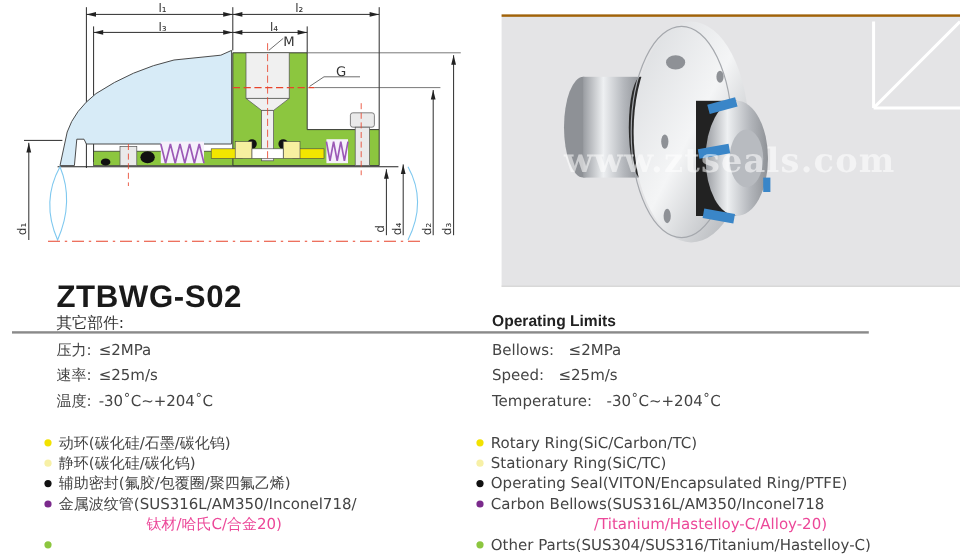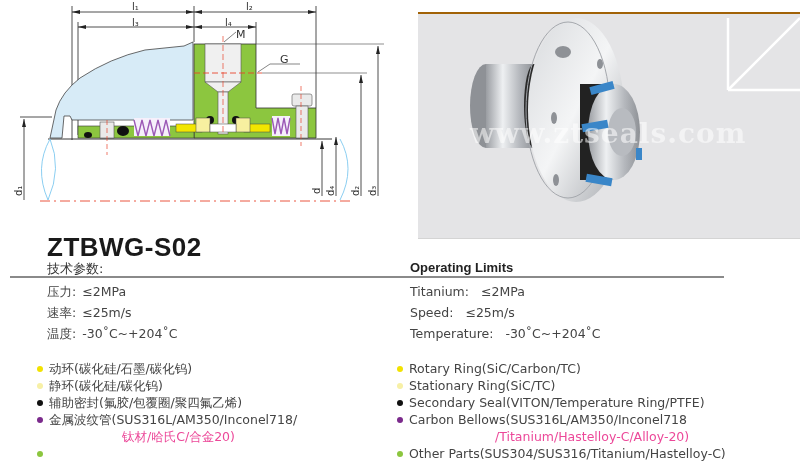--- a/index.html
+++ b/index.html
@@ -154,36 +154,36 @@
 
     <rect x="172" y="70" width="24" height="8" fill="#3a86c8" transform="rotate(-15 184 74)"></rect>
     <rect x="164" y="108" width="26" height="8" fill="#3a86c8" transform="rotate(-10 177 112)"></rect>
     <rect x="168" y="162" width="26" height="8" fill="#3a86c8" transform="rotate(10 181 166)"></rect>
     <rect x="218" y="134" width="6" height="12" fill="#3a86c8"></rect>
   </svg>
   <div class="watermark">www.ztseals.com</div>
 </div>
 
 <div class="model-title">ZTBWG-S02</div>
-<div class="cn-heading">技术参数:</div>
+<div class="cn-heading">其它部件:</div>
 <div class="en-heading">Operating Limits</div>
 <div class="rule"></div>
 
 <div class="spec" style="left:47px;top:284px;">
   <span class="lbl">压力:</span><span class="val">≤2MPa</span>
 </div>
 <div class="spec" style="left:47px;top:305px;">
   <span class="lbl">速率:</span><span class="val">≤25m/s</span>
 </div>
 <div class="spec" style="left:47px;top:326px;">
   <span class="lbl">温度:</span><span class="val">-30˚C~+204˚C</span>
 </div>
 
 <div class="spec" style="left:410px;top:284px;">
-  <span class="lbl">Titanium:</span><span class="val" style="margin-left:12px">≤2MPa</span>
+  <span class="lbl">Bellows:</span><span class="val" style="margin-left:12px">≤2MPa</span>
 </div>
 <div class="spec" style="left:410px;top:305px;">
   <span class="lbl">Speed:</span><span class="val" style="margin-left:12px">≤25m/s</span>
 </div>
 <div class="spec" style="left:410px;top:326px;">
   <span class="lbl">Temperature:</span><span class="val" style="margin-left:12px">-30˚C~+204˚C</span>
 </div>
 
 <div class="mat" style="left:37px;top:361px;">
   <span class="dot" style="background:#f2e200"></span><span>动环(碳化硅/石墨/碳化钨)</span>
@@ -202,21 +202,21 @@
   <span class="dot" style="background:#8cc63f"></span>
 </div>
 
 <div class="mat" style="left:397px;top:361px;">
   <span class="dot" style="background:#f2e200"></span><span>Rotary  Ring(SiC/Carbon/TC)</span>
 </div>
 <div class="mat" style="left:397px;top:378px;">
   <span class="dot" style="background:#f7f0a6"></span><span>Stationary  Ring(SiC/TC)</span>
 </div>
 <div class="mat" style="left:397px;top:395px;">
-  <span class="dot" style="background:#111111"></span><span>Secondary  Seal(VITON/Temperature Ring/PTFE)</span>
+  <span class="dot" style="background:#111111"></span><span>Operating  Seal(VITON/Encapsulated Ring/PTFE)</span>
 </div>
 <div class="mat" style="left:397px;top:412px;">
   <span class="dot" style="background:#7b2a8c"></span><span>Carbon  Bellows(SUS316L/AM350/Inconel718</span>
 </div>
 <div class="cont" style="left:495px;top:429px;">/Titanium/Hastelloy-C/Alloy-20)</div>
 <div class="mat" style="left:397px;top:446px;text-align:center;">
   <span class="dot" style="background:#8cc63f"></span><span>Other  Parts(SUS304/SUS316/Titanium/Hastelloy-C)</span>
 </div>
 
 </body></html>

